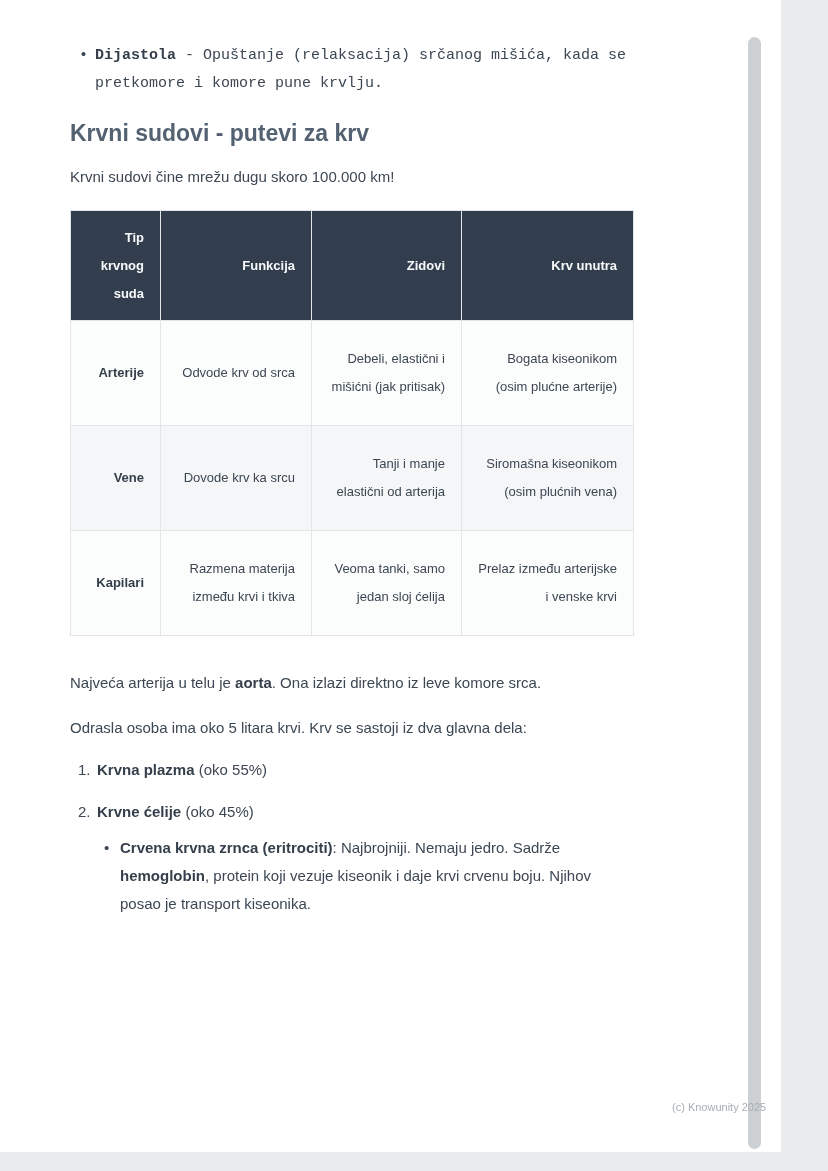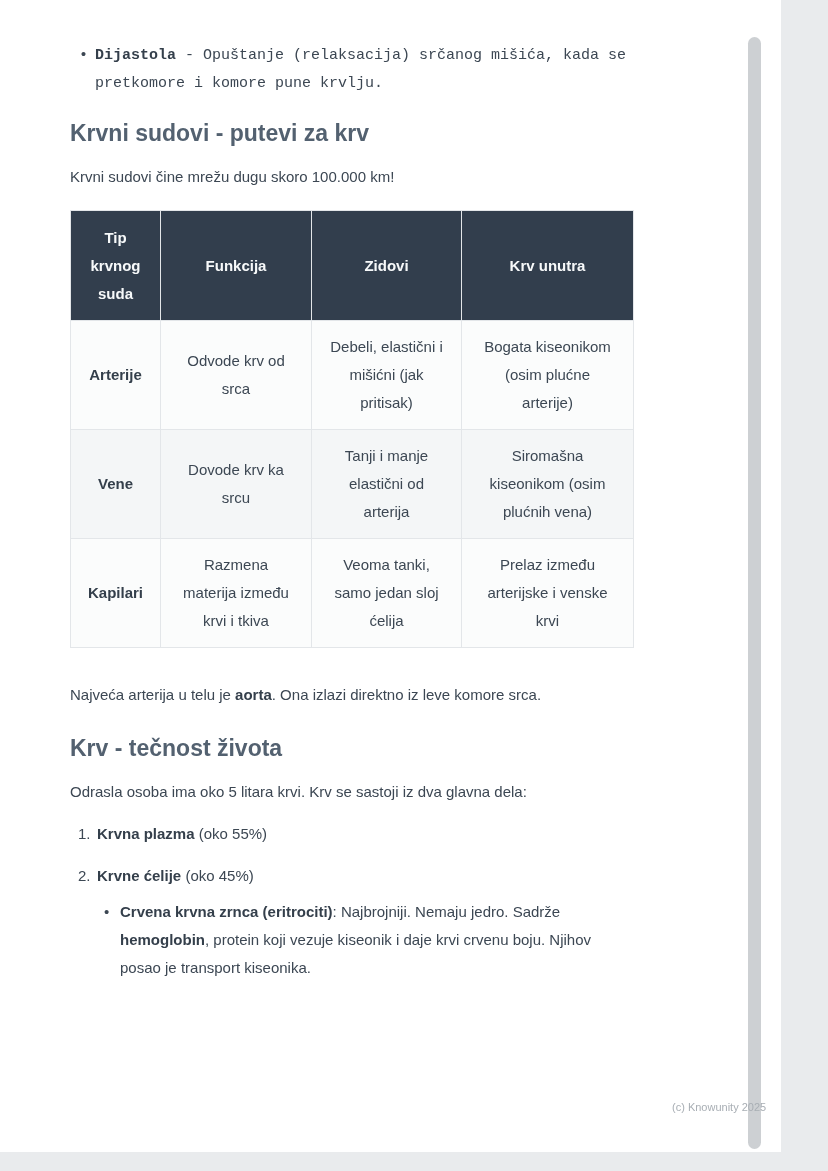--- a/index.html
+++ b/index.html
@@ -58,22 +58,22 @@
   table.blood-table {
     margin-top: 19px;
     border-collapse: collapse;
     table-layout: fixed;
     width: 563px;
   }
   table.blood-table th, table.blood-table td {
     border: 1px solid #e3e6e9;
     padding: 12px 16px;
     vertical-align: middle;
-    text-align: center;
-    font-size: 15px;
+    text-align: right;
+    font-size: 13px;
     line-height: 28px;
   }
   table.blood-table thead tr { height: 110px; }
   table.blood-table thead th {
     background: #323e4d;
     color: #f7f9fa;
     font-weight: 600;
   }
   table.blood-table tbody tr { height: 105px; }
   table.blood-table tbody tr:nth-child(odd)  { background: #fbfcfc; }
@@ -167,21 +167,20 @@
             <td class="rowhead">Kapilari</td>
             <td>Razmena materija između krvi i tkiva</td>
             <td>Veoma tanki, samo jedan sloj ćelija</td>
             <td>Prelaz između arterijske i venske krvi</td>
           </tr>
         </tbody>
       </table>
 
       <p class="para para-aorta"><span>Najveća arterija u telu je </span><b>aorta</b><span>. Ona izlazi direktno iz leve komore srca.</span></p>
 
-      <h2 class="section-heading second">Krv - tečnost života</h2>
 
       <p class="para">Odrasla osoba ima oko 5 litara krvi. Krv se sastoji iz dva glavna dela:</p>
 
       <ol class="main-list">
         <li>
           <span class="num">1.</span><b>Krvna plazma</b><span> (oko 55%)</span>
         </li>
         <li>
           <span class="num">2.</span><b>Krvne ćelije</b><span> (oko 45%)</span>
           <ul class="sub">

